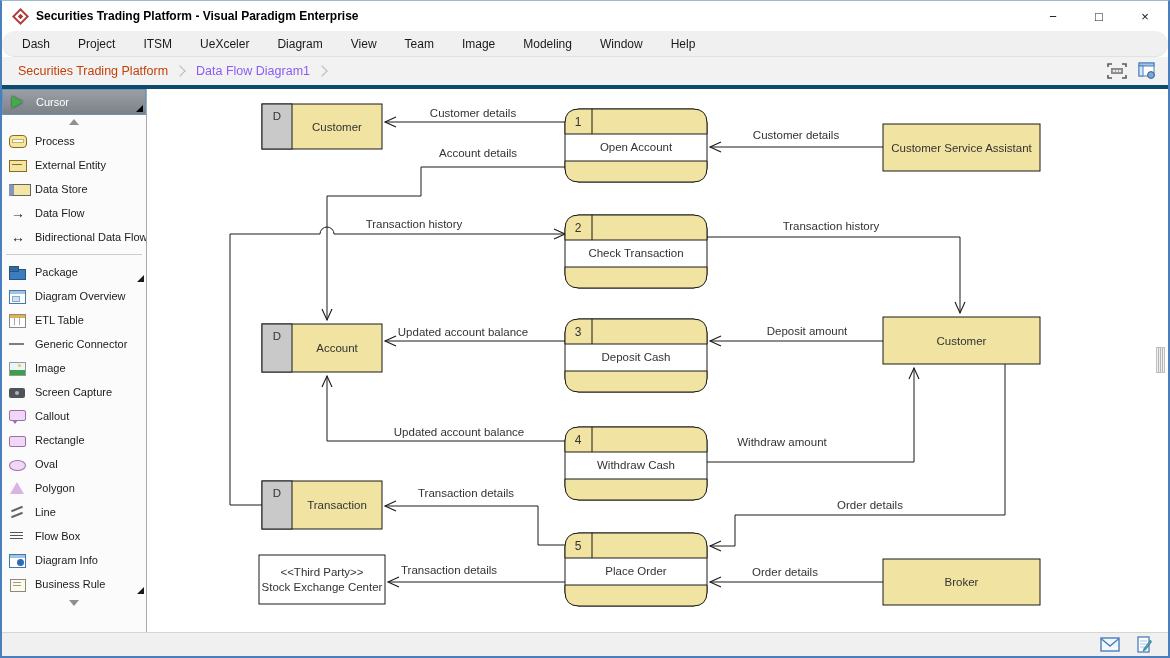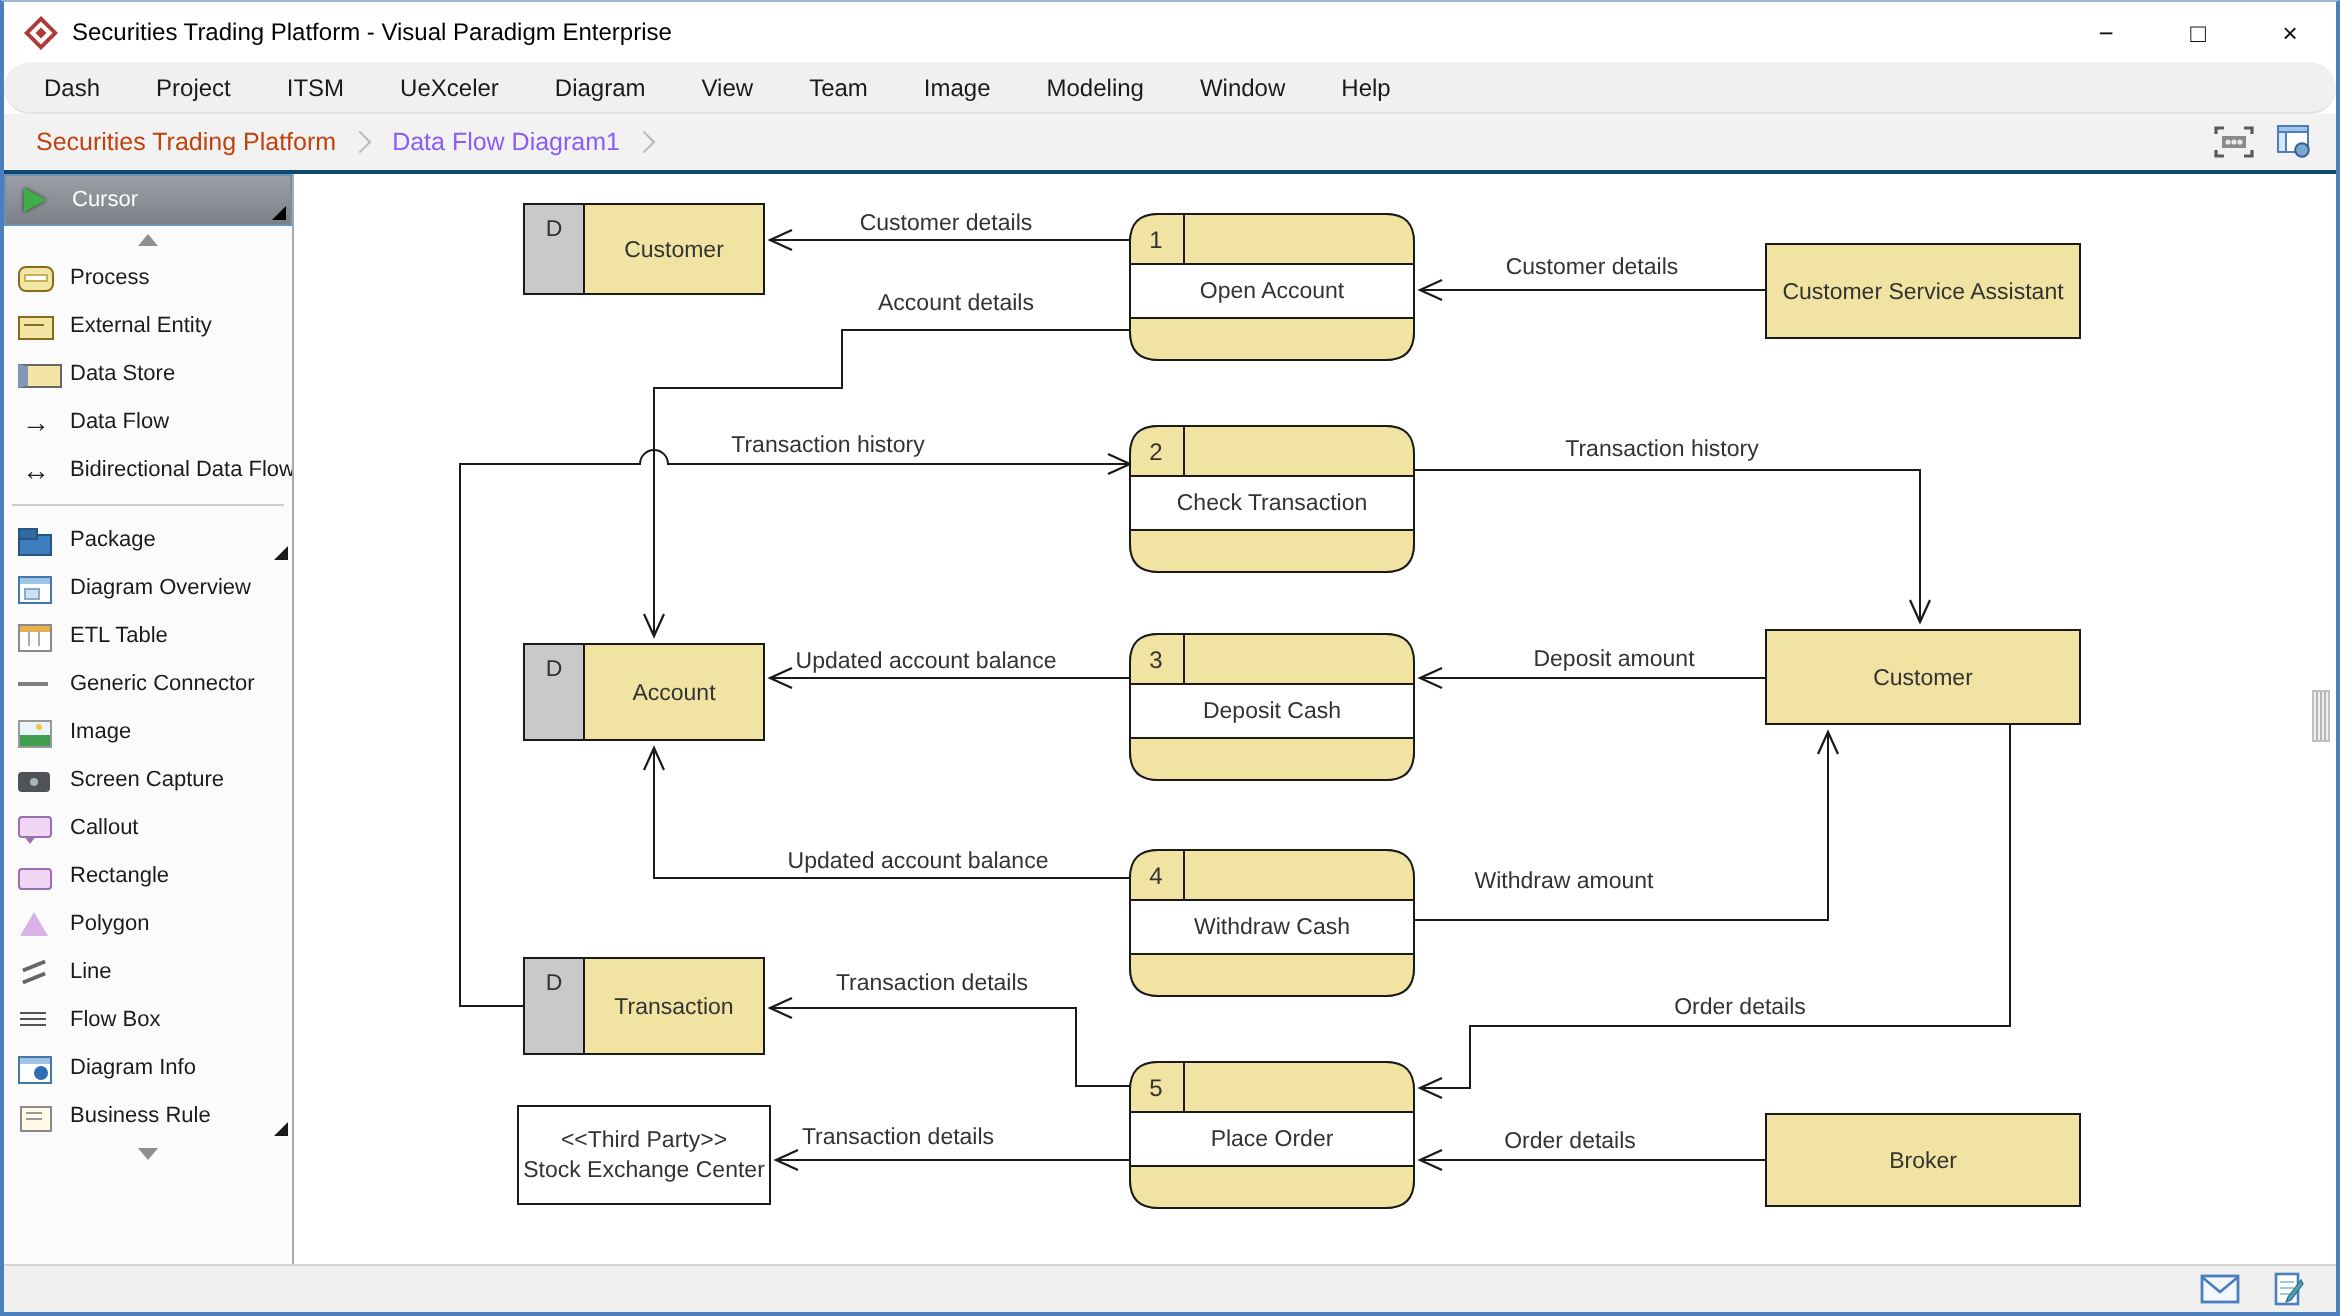--- a/index.html
+++ b/index.html
@@ -4,39 +4,39 @@
 <style>
   * { box-sizing: border-box; margin: 0; padding: 0; }
   html,body { width:1170px; height:658px; overflow:hidden; }
   body { font-family:"Liberation Sans", "DejaVu Sans", sans-serif; font-size:12px; color:#222; background:#fff; }
 
   .window { width:1170px; height:658px; border:2px solid #4a7ebc; border-top:1px solid #9db8d2; display:flex; flex-direction:column; background:#fff; }
 
   
   .titlebar { height:30px; background:#fff; display:flex; align-items:center; padding-left:10px; flex:none; }
   .logo { width:17px; height:17px; display:inline-block; margin-right:7px; flex:none; }
-  .title-text { font-size:12px; color:#000; }
+  .title-text { font-size:12px; color:#000;font-weight:bold; }
   .win-controls { margin-left:auto; display:flex; height:100%; }
   .win-btn { width:46px; height:100%; display:flex; align-items:center; justify-content:center; font-size:13px; color:#111; cursor:default; }
 
   
   .menubar { height:26px; background:#f0f0f0; border-bottom:1px solid #e2e2e2; display:flex; align-items:center; padding-left:6px; flex:none;border-radius:13px; }
   .menu-item { padding:0 14px; font-size:12px; color:#1a1a1a; line-height:26px; }
 
   
   .breadcrumb-bar { height:28px; background:#f2f2f2; display:flex; align-items:center; padding-left:10px; flex:none; position:relative; }
   .crumb { font-size:12.5px; padding:0 6px; }
   .crumb.dim { color:#c2410c; }
   .crumb.cur { color:#8b5cf6; }
   .chev { width:8px; height:8px; border-top:1px solid #b9b9b9; border-right:1px solid #b9b9b9; transform:rotate(45deg); margin:0 6px 0 2px; flex:none; }
   .bc-icons { margin-left:auto; margin-right:10px; display:flex; gap:8px; align-items:center; }
   .bc-icon { width:22px; height:20px; display:flex; align-items:center; justify-content:center; }
 
   
-  .main { flex:1; display:flex; border-top:2px solid #0c4a6e; min-height:0;text-align:center; }
+  .main { flex:1; display:flex; border-top:4px solid #0c4a6e; min-height:0;text-align:center; }
 
   
   .palette { width:145px; flex:none; background:#fbfbfb; border-right:1px solid #a9a9a9; overflow:hidden; }
   .pal-item { height:24px; display:flex; align-items:center; padding-left:6px; position:relative; font-size:11px; color:#1a1a1a; cursor:default; }
   .pal-item.selected { height:26px; background:linear-gradient(#9aa0a6,#7b8187); border:1px solid #6b93b8; color:#fff; }
   .pal-label { margin-left:7px; white-space:nowrap; }
   .pal-corner { position:absolute; right:2px; bottom:2px; width:0; height:0; border-left:7px solid transparent; border-bottom:7px solid #1a1a1a; }
   .pal-item.selected .pal-corner { border-bottom-color:#000; }
   .pal-divider { height:1px; background:#ccc; margin:5px 4px; }
   .pal-scroll { height:14px; display:flex; align-items:center; justify-content:center; }
@@ -209,20 +209,24 @@
         </div>
         <div class="pal-item">
           <span class="pi icon-callout"></span>
           <span class="pal-label">Callout</span>
         </div>
         <div class="pal-item">
           <span class="pi icon-rectangle"></span>
           <span class="pal-label">Rectangle</span>
         </div>
         <div class="pal-item">
+          <span class="pi icon-oval"></span>
+          <span class="pal-label">Oval</span>
+        </div>
+        <div class="pal-item">
           <span class="pi icon-polygon"></span>
           <span class="pal-label">Polygon</span>
         </div>
         <div class="pal-item">
           <span class="pi icon-line"></span>
           <span class="pal-label">Line</span>
         </div>
         <div class="pal-item">
           <span class="pi icon-text-box"></span>
           <span class="pal-label">Flow Box</span>

